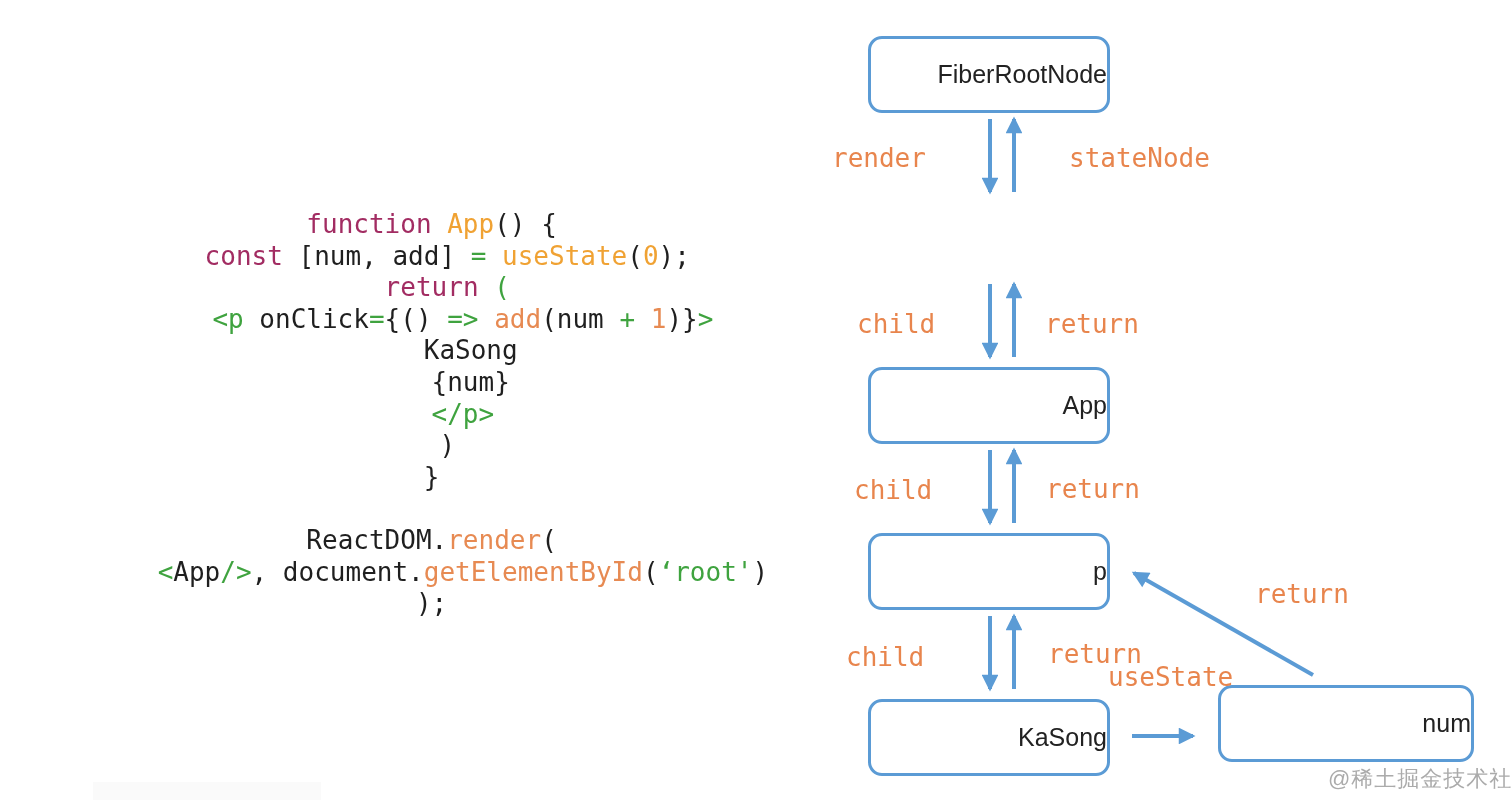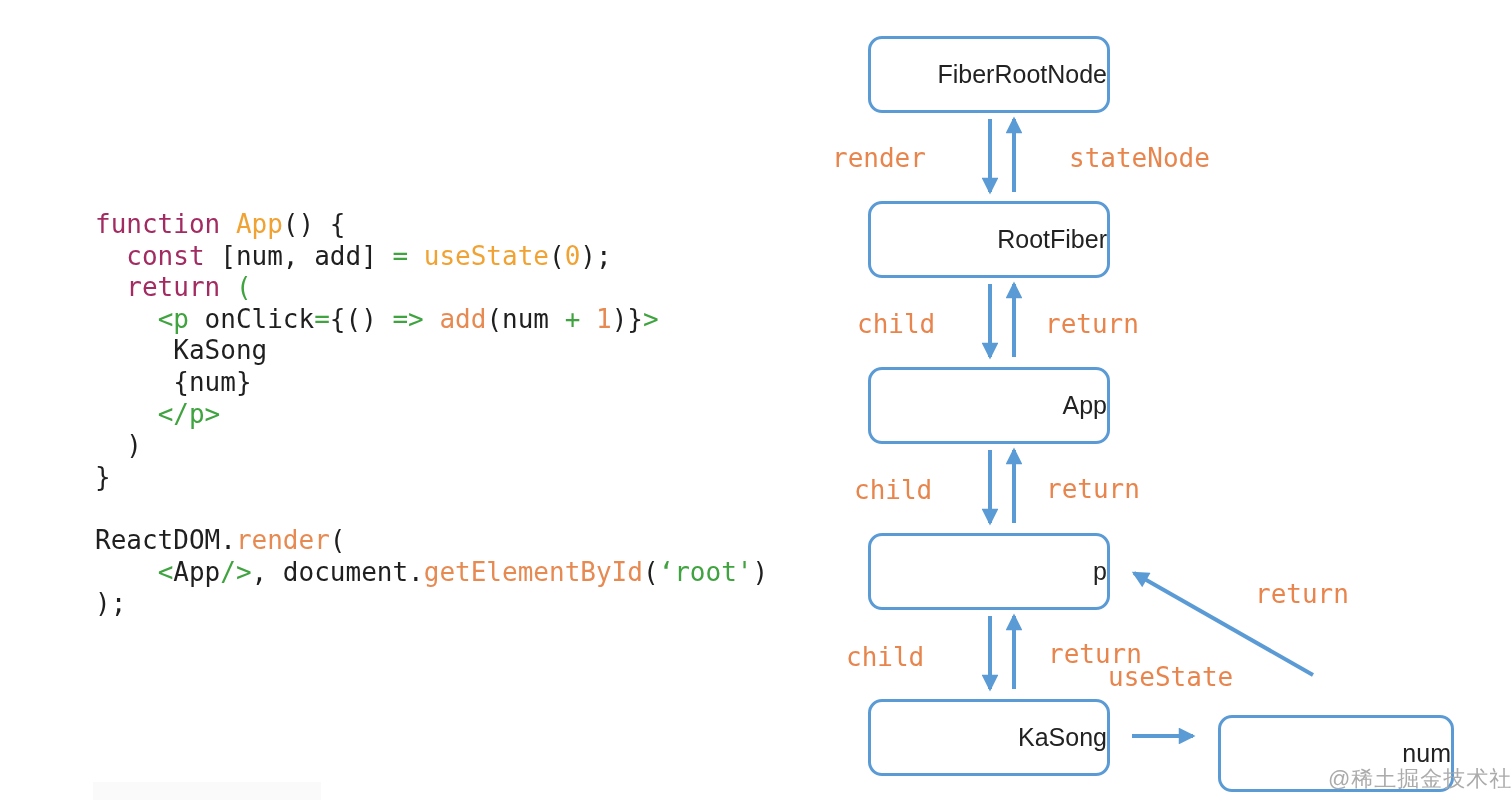--- a/index.html
+++ b/index.html
@@ -4,21 +4,21 @@
 <style>
   html,body{margin:0;padding:0;background:#fff;}
   #stage{
     position:relative;width:1512px;height:808px;background:#ffffff;
     overflow:hidden;font-family:"Liberation Sans",sans-serif;
   }
   
   #code-block{
     position:absolute;left:95px;top:209px;margin:0;
     font-family:"DejaVu Sans Mono","Liberation Mono",monospace;
-    font-size:26px;line-height:31.6px;white-space:pre;
+    font-size:26px;line-height:31.6px;white-space:pre;text-align:center;
   }
   .code-line{height:31.6px;}
   
   #diagram-nodes{position:absolute;left:0;top:0;width:100%;height:100%;}
   .node{
     position:absolute;box-sizing:border-box;
     border:3px solid var(--blue);border-radius:14px;background:#fff;
     display:flex;align-items:center;justify-content:flex-end;
   }
   .node span{
@@ -62,33 +62,30 @@
         <line x1="990" y1="450" x2="990" y2="523" marker-end="url(#ah)"></line>
         <line x1="1014" y1="523" x2="1014" y2="450" marker-end="url(#ah)"></line>
         <line x1="990" y1="616" x2="990" y2="689" marker-end="url(#ah)"></line>
         <line x1="1014" y1="689" x2="1014" y2="616" marker-end="url(#ah)"></line>
         <line x1="1132" y1="736" x2="1193" y2="736" marker-end="url(#ah)"></line>
         <line x1="1313" y1="675" x2="1134" y2="573" marker-end="url(#ah)"></line>
       </svg>
   <div class="node" style="left: 868px; top: 36px; width: 242px; height: 77px;">
         <span>FiberRootNode</span>
       </div>
-      <div class="node" style="left: 868px; top: 201px; width: 242px; height: 77px;">
-        <span>RootFiber</span>
-      </div>
       <div class="node" style="left: 868px; top: 367px; width: 242px; height: 77px;">
         <span>App</span>
       </div>
       <div class="node" style="left: 868px; top: 533px; width: 242px; height: 77px;">
         <span>p</span>
       </div>
       <div class="node" style="left: 868px; top: 699px; width: 242px; height: 77px;">
         <span>KaSong</span>
       </div>
-      <div class="node" style="left: 1218px; top: 715px; width: 236px; height: 77px;">
+      <div class="node" style="left: 1218px; top: 685px; width: 256px; height: 77px;">
         <span>num</span>
       </div>
       <span class="edge-label" style="left: 832px; top: 143px;">render</span>
       <span class="edge-label" style="left: 1045px; top: 143px; margin-left: 24px;">stateNode</span>
       <span class="edge-label" style="left: 857px; top: 309px;">child</span>
       <span class="edge-label" style="left: 1045px; top: 309px;">return</span>
       <span class="edge-label" style="left: 854px; top: 475px;">child</span>
       <span class="edge-label" style="left: 1046px; top: 474px;">return</span>
       <span class="edge-label" style="left: 846px; top: 642px;">child</span>
       <span class="edge-label" style="left: 1048px; top: 639px;">return</span>

